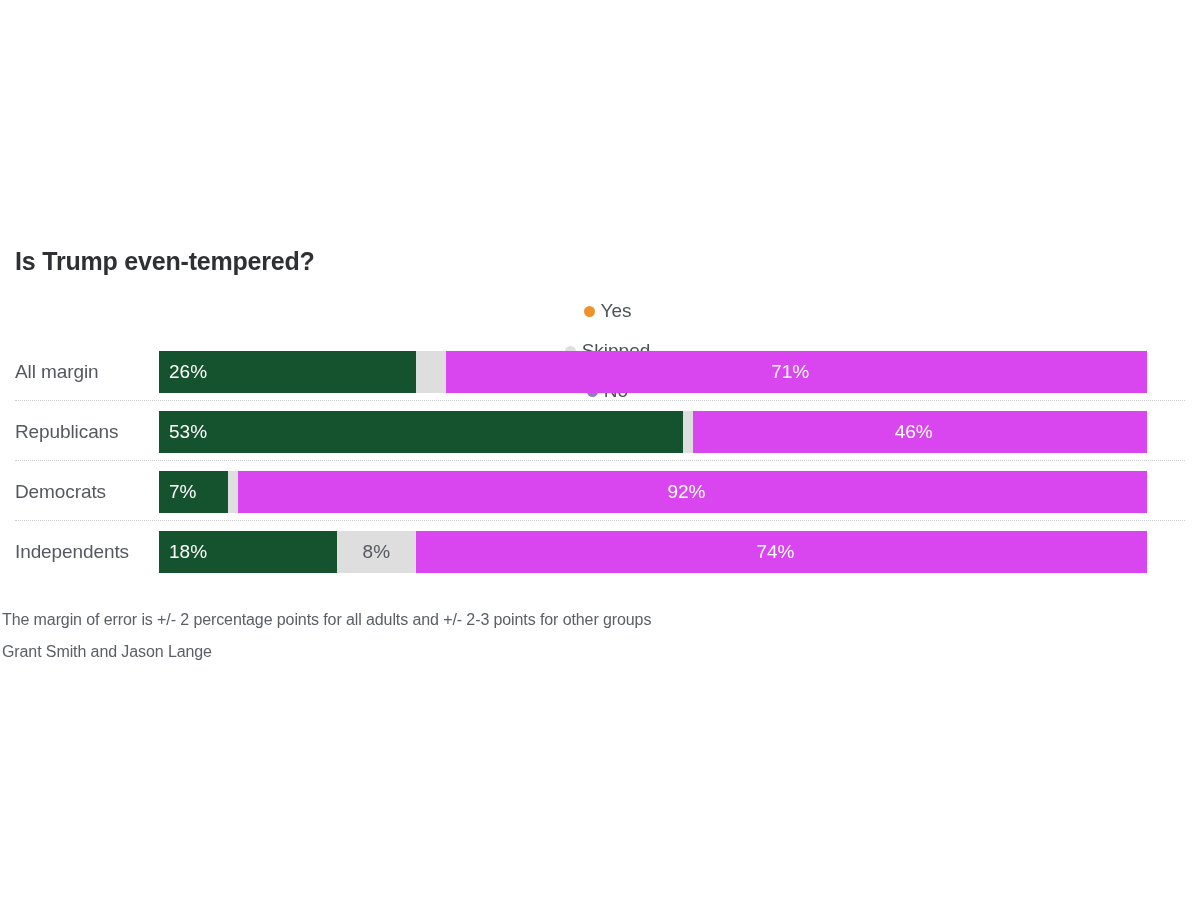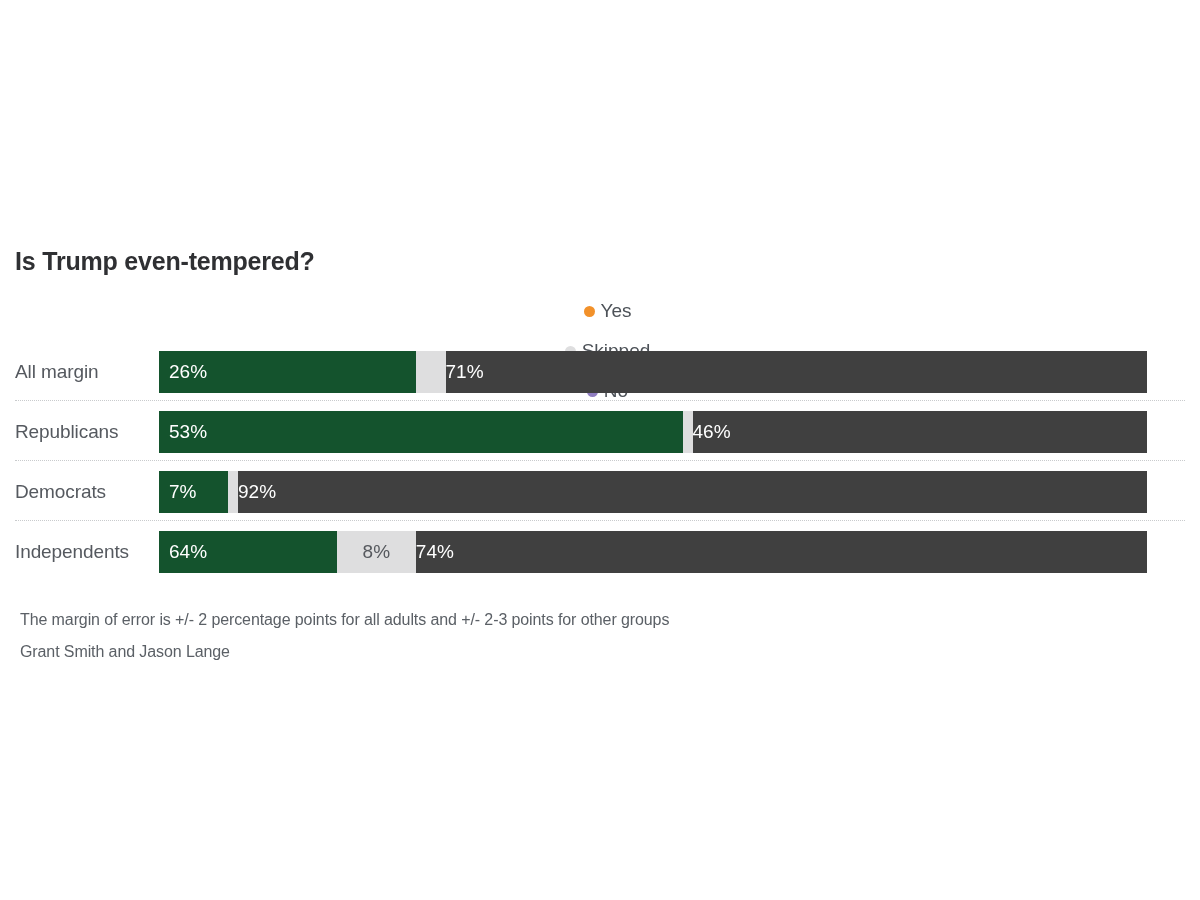--- a/index.html
+++ b/index.html
@@ -103,22 +103,22 @@
   }
   .seg-yes {
     background: #14532d;
     justify-content: flex-start;
   }
   .seg-skipped {
     background: #dededf;
     justify-content: center;
   }
   .seg-no {
-    background: #404040;
-    justify-content: flex-start;
+    background: #d946ef;
+    justify-content: center;
   }
   .seg-value {
     font-size: 19px;
     line-height: 42px;
     white-space: nowrap;
   }
   .seg-yes .seg-value {
     color: #ffffff;
     padding-left: 10px;
   }
@@ -131,21 +131,21 @@
   }
   .row-separator {
     position: absolute;
     left: 15px;
     right: 15px;
     bottom: 0;
     height: 1px;
     border-top: 1px dotted #c9cbcd;
   }
   .footnotes {
-    margin: 22px 0 0 20px;
+    margin: 22px 0 0 2px;
   }
   .footnote {
     font-size: 16px;
     color: #5b6066;
     line-height: 32px;
     letter-spacing: -0.1px;
   }
 </style>
 </head>
 <body>
@@ -212,21 +212,21 @@
             <span class="seg-value">92%</span>
           </div>
         </div>
         <div class="row-separator"></div>
       </div>
 
       <div class="row">
         <div class="row-label">Independents</div>
         <div class="bar-track">
           <div class="seg seg-yes" style="width: 18%;">
-            <span class="seg-value">64%</span>
+            <span class="seg-value">18%</span>
           </div>
           <div class="seg seg-skipped" style="width: 8%;">
             <span class="seg-value">8%</span>
           </div>
           <div class="seg seg-no" style="width: 74%;">
             <span class="seg-value">74%</span>
           </div>
         </div>
       </div>
 

